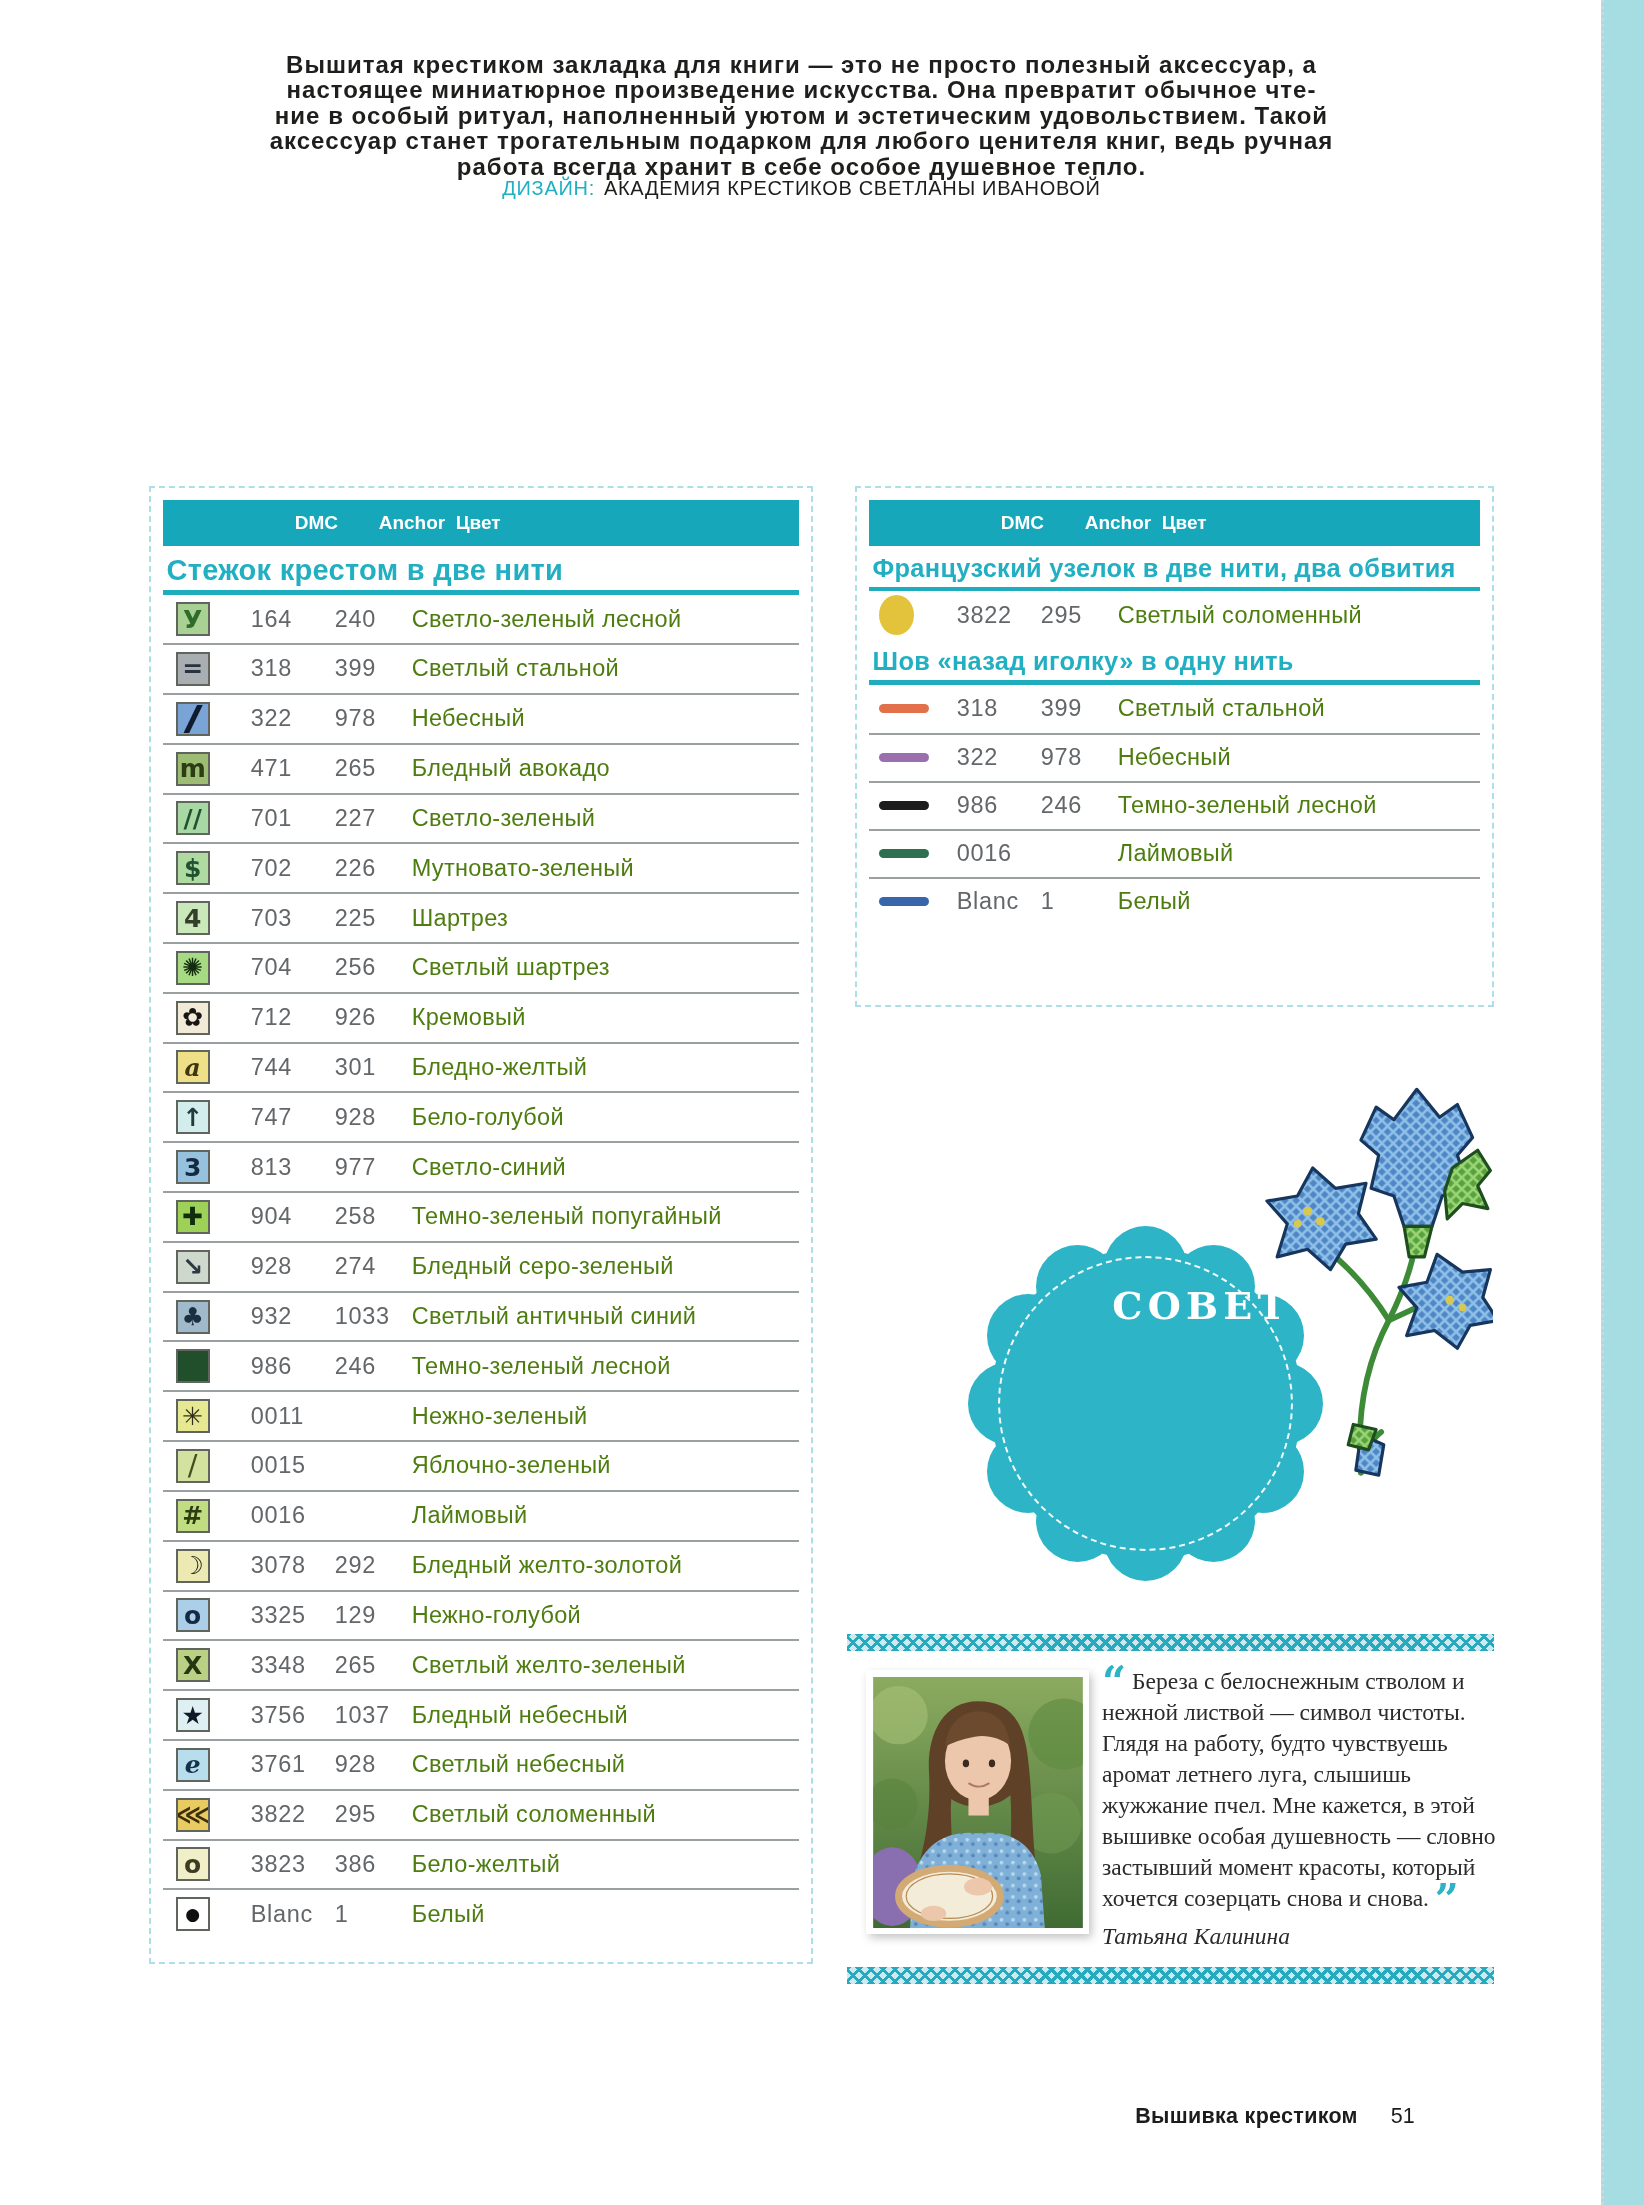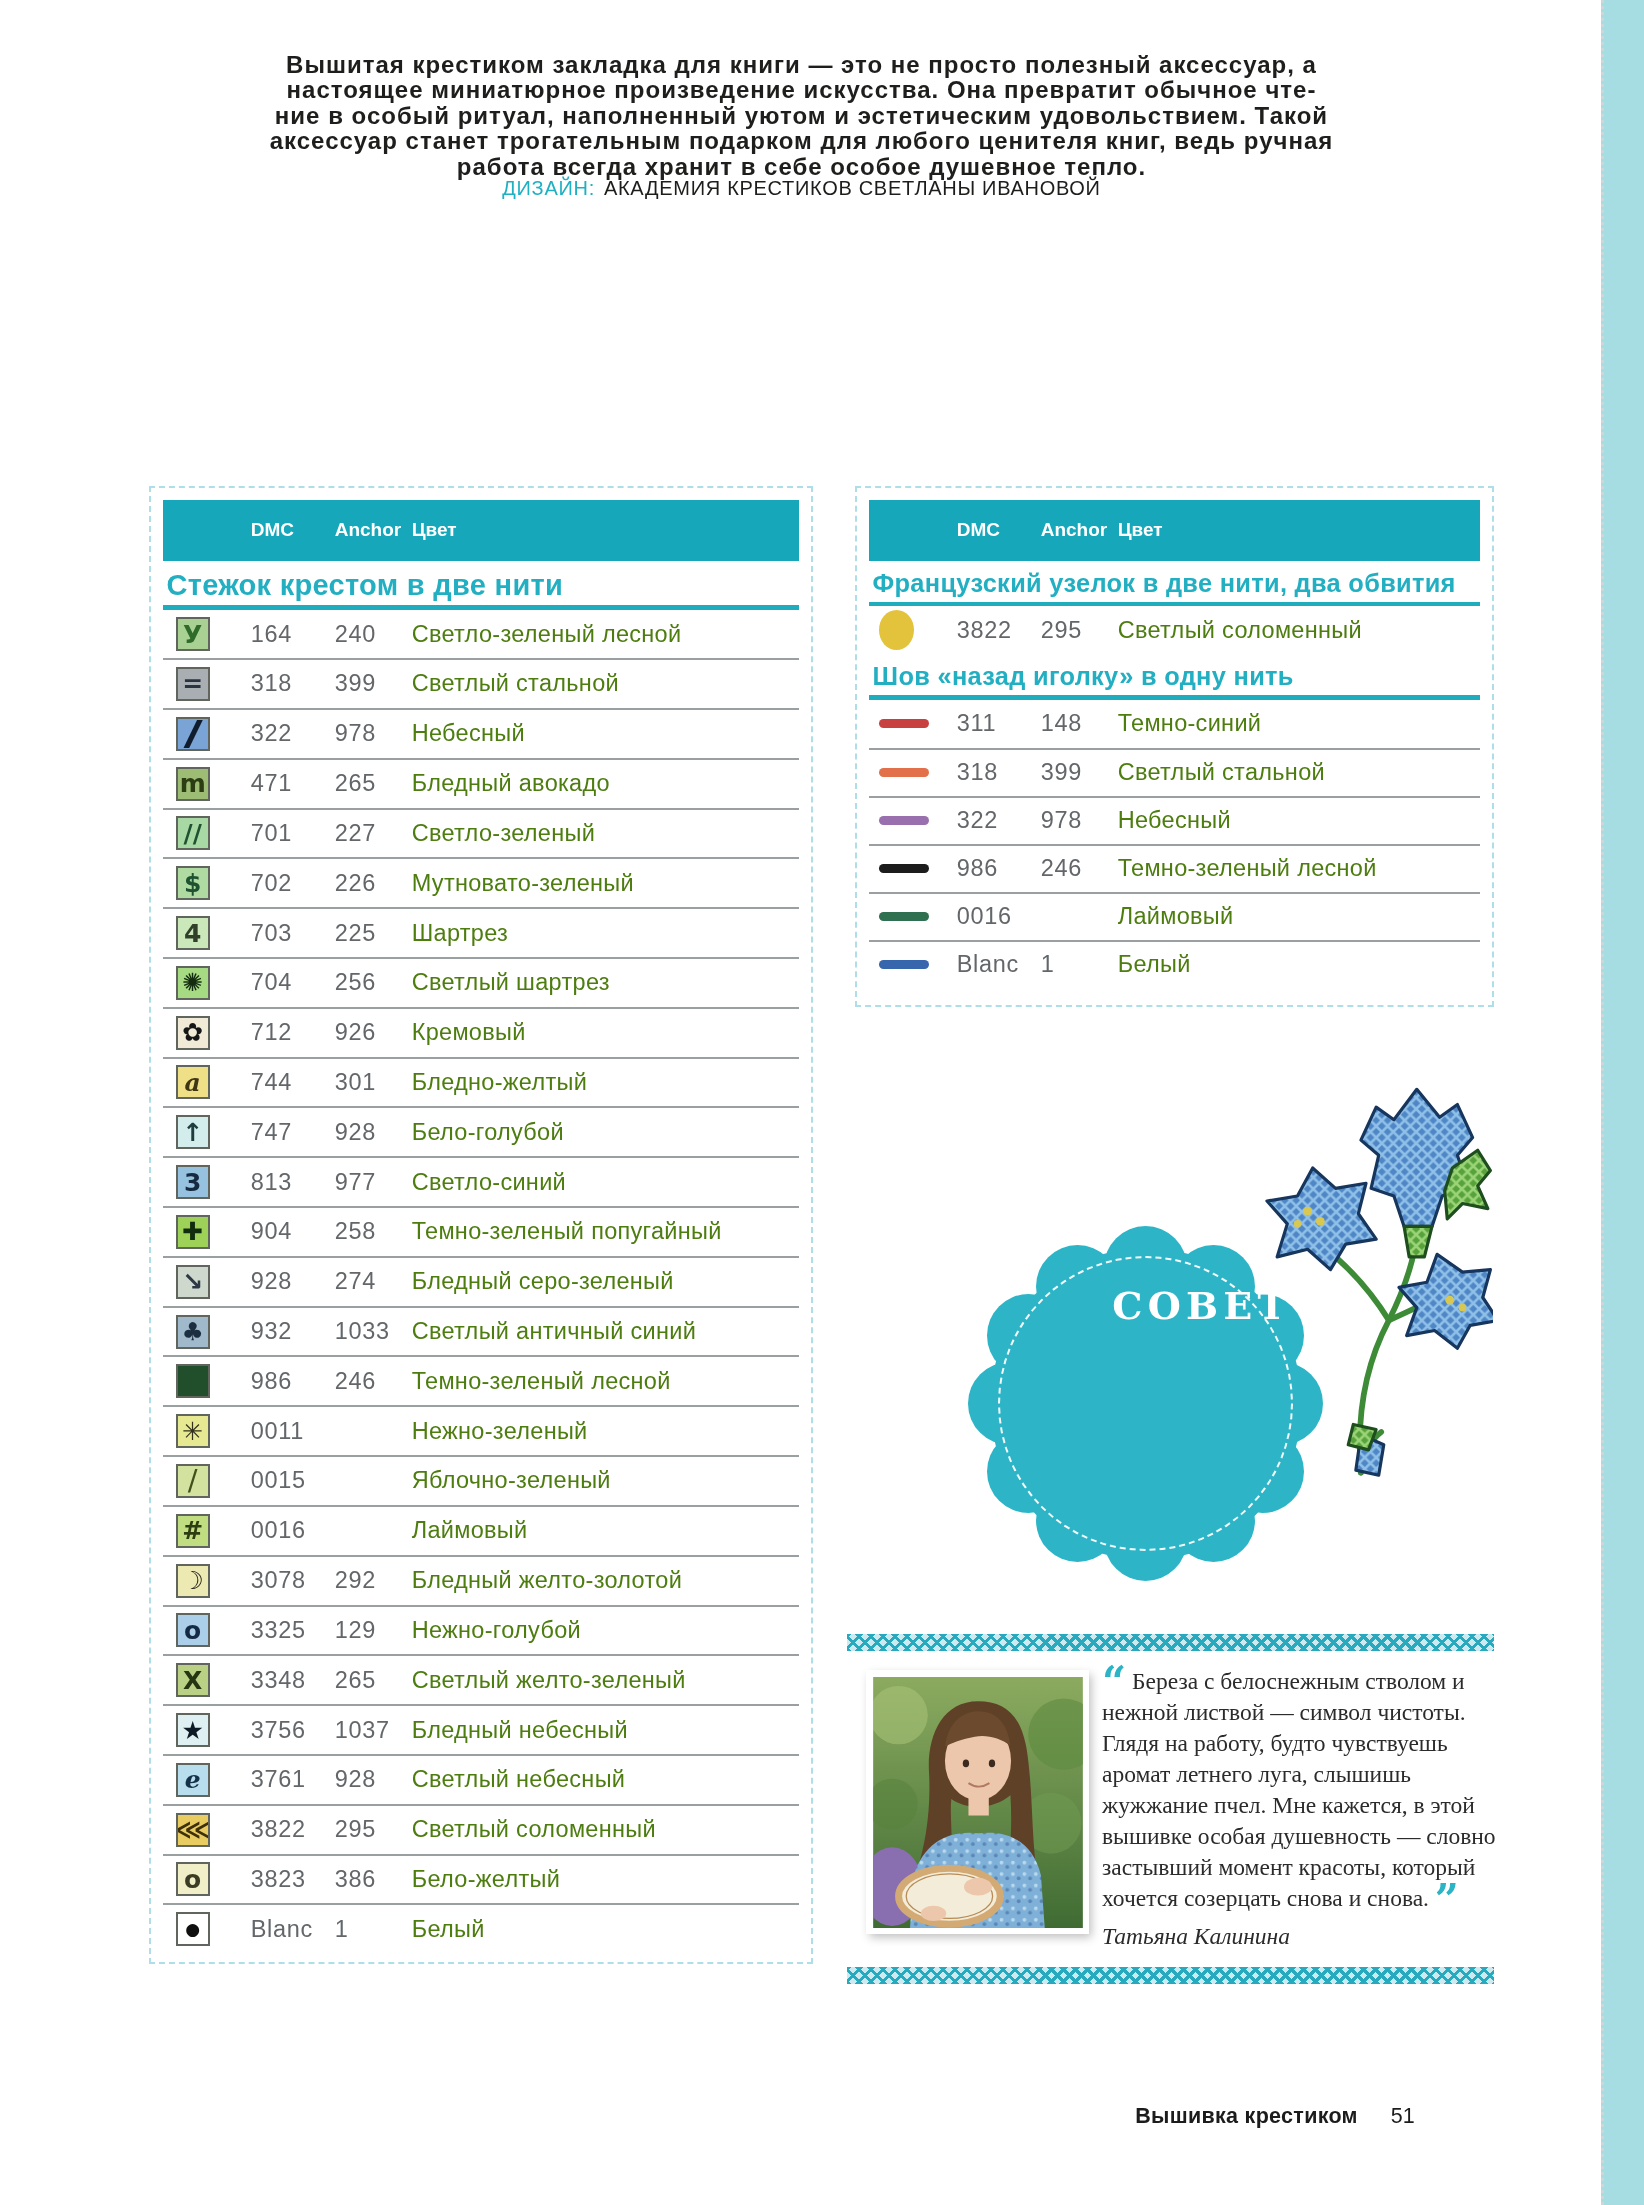--- a/index.html
+++ b/index.html
@@ -17,23 +17,23 @@
   .credit{position:absolute;top:177px;left:39px;width:1525px;text-align:center;
           font-weight:normal;font-size:20px;letter-spacing:0.7px;}
   .credit-label{color:#1fb0c2;margin-right:9px;}
   .credit-value{color:#1d1d1b;}
 
   
   .panel{position:absolute;background:#fff;border:2px dashed #aedfe8;padding:11.7px;}
   .left-panel{left:149px;top:486px;width:664px;height:1478px;}
   .right-panel{left:855px;top:486px;width:639px;height:521px;}
 
-  .thead{height:61px;background:#16a8ba;display:grid;
+  .thead{height:46px;background:#16a8ba;display:grid;
          grid-template-columns:88px 84px 77px 1fr;align-items:center;
-         color:#fff;font-weight:bold;font-size:19px;margin-bottom:6.5px;}
+         color:#fff;font-weight:bold;font-size:19px;margin-bottom:6.5px;padding-left:44px;}
   .section-title{margin:9px 0 3.9px 3.9px;font-size:29px;line-height:1.1;font-weight:bold;
                  color:#22afc2;white-space:nowrap;letter-spacing:0.3px;}
   .right-panel .section-title{font-size:25.4px;}
   .rule{height:4.6px;background:#1fadbe;margin:3.9px 0 0 0;}
 
   .rows{display:flex;flex-direction:column;}
   .left-panel .rows{height:1343px;}
   .row{flex:1;display:grid;grid-template-columns:88px 84px 77px 1fr;
        align-items:center;min-height:48px;}
   .rows .row + .row{border-top:2px solid #9aa0a2;}
@@ -380,26 +380,20 @@
     <span class="cell anchor" data-name="anchor-value">295</span>
     <span class="cell name" data-name="color-name">Светлый соломенный</span>
   </div>
 </div>
   </div>
 
   <div class="rsection" data-name="table-section">
     <h2 class="section-title" data-name="section-title">Шов «назад иголку» в одну нить</h2>
     <div class="rule" data-name="divider"></div>
     <div class="rows rrows" data-name="section-rows">
-  <div class="row rrow" data-name="table-row">
-    <span class="rswatch line" data-name="thread-swatch" style="background: rgb(201, 64, 64);"></span>
-    <span class="cell dmc" data-name="dmc-value">311</span>
-    <span class="cell anchor" data-name="anchor-value">148</span>
-    <span class="cell name" data-name="color-name">Темно-синий</span>
-  </div>
 
   <div class="row rrow" data-name="table-row">
     <span class="rswatch line" data-name="thread-swatch" style="background: rgb(226, 113, 75);"></span>
     <span class="cell dmc" data-name="dmc-value">318</span>
     <span class="cell anchor" data-name="anchor-value">399</span>
     <span class="cell name" data-name="color-name">Светлый стальной</span>
   </div>
 
   <div class="row rrow" data-name="table-row">
     <span class="rswatch line" data-name="thread-swatch" style="background: rgb(154, 111, 174);"></span>

